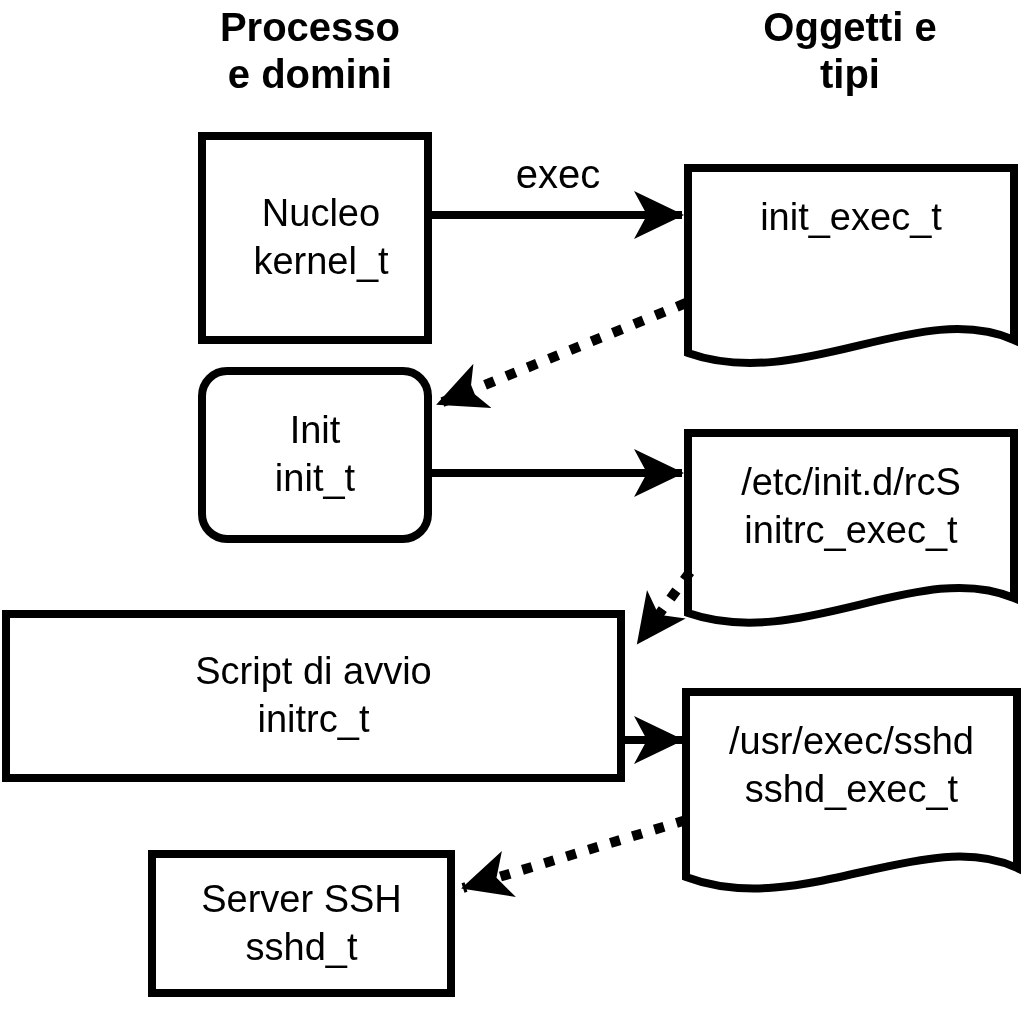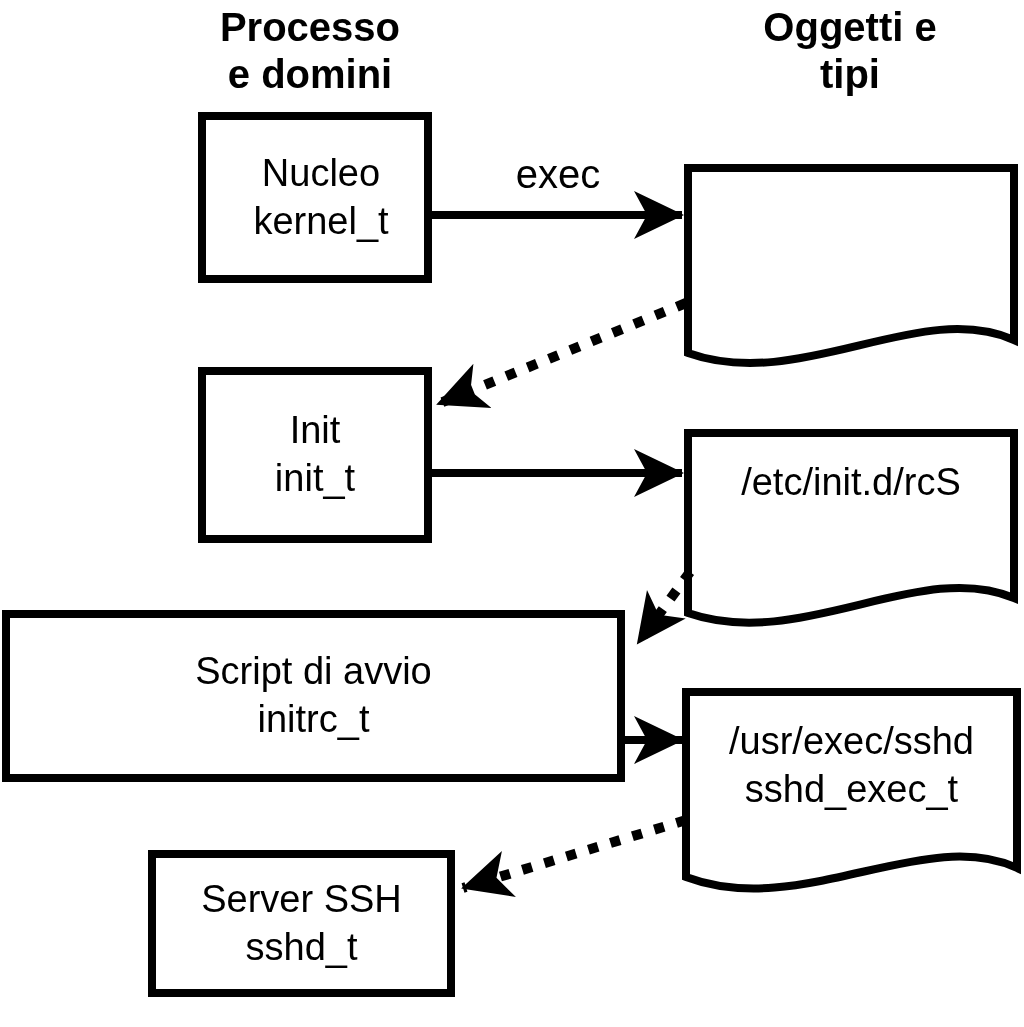--- a/index.html
+++ b/index.html
@@ -79,41 +79,43 @@
 
   <div class="hdr" style="left:170px; top:4px; width:280px;">
     <span>Processo</span>
     <span>e domini</span>
   </div>
   <div class="hdr" style="left:710px; top:4px; width:280px;">
     <span>Oggetti e</span>
     <span>tipi</span>
   </div>
 
-  <div class="pbox" style="left:198px; top:112px; width:234px; height:171px;padding-left:12px;">
+  <div class="pbox" style="left:198px; top:132px; width:234px; height:212px;padding-left:12px;">
     <span>Nucleo</span>
     <span>kernel_t</span>
   </div>
-  <div class="pbox" style="left:198px; top:367px; width:234px; height:176px;">
+  <div class="pbox" style="left:198px; top:367px; width:234px; height:176px;border-radius:29px;">
     <span>Init</span>
     <span>init_t</span>
   </div>
   <div class="pbox" style="left:2px; top:610px; width:623px; height:172px;">
     <span>Script di avvio</span>
     <span>initrc_t</span>
   </div>
   <div class="pbox" style="left:148px; top:850px; width:307px; height:147px;">
     <span>Server SSH</span>
     <span>sshd_t</span>
   </div>
 
   <div class="doctext" style="left:688px; top:194px; width:326px;">
+    <span>init_exec_t</span>
   </div>
   <div class="doctext" style="left:688px; top:459px; width:326px;">
     <span>/etc/init.d/rcS</span>
+    <span>initrc_exec_t</span>
   </div>
   <div class="doctext" style="left:686px; top:718px; width:331px;">
     <span>/usr/exec/sshd</span>
     <span>sshd_exec_t</span>
   </div>
 
   <div class="arrow-label" style="left:498px; top:152px; width:120px;">exec</div>
 
 </div>
 

